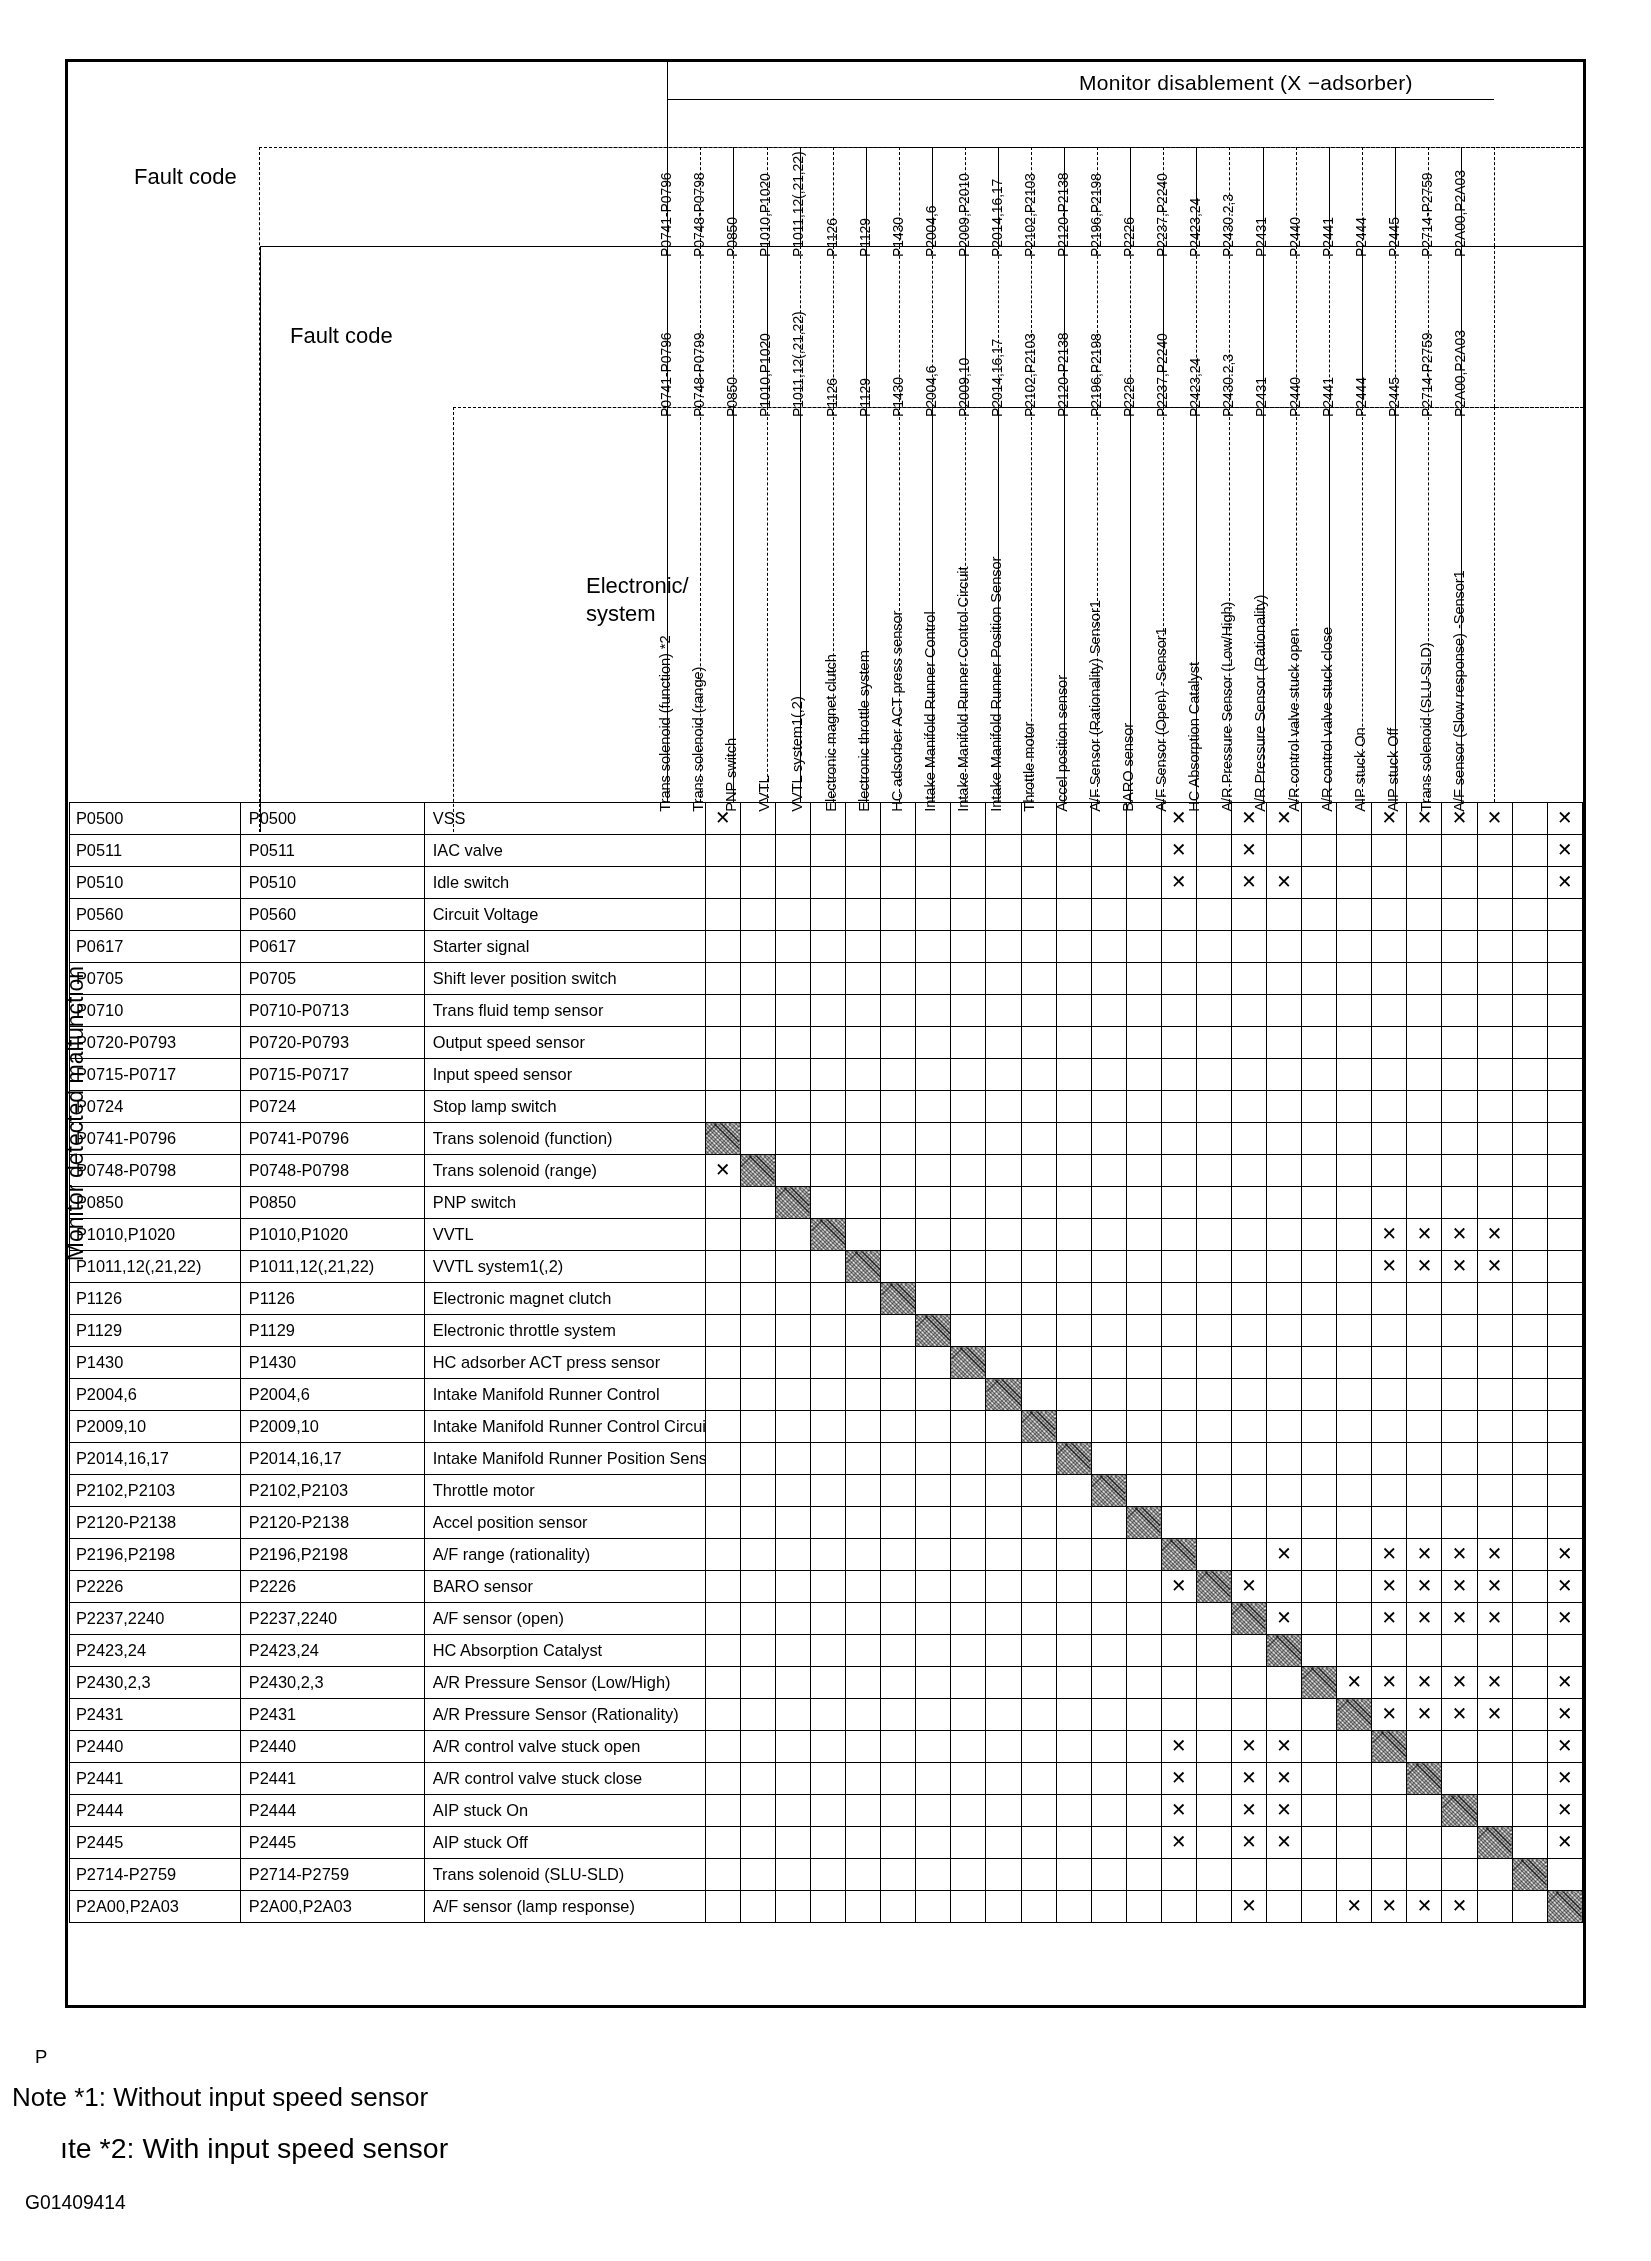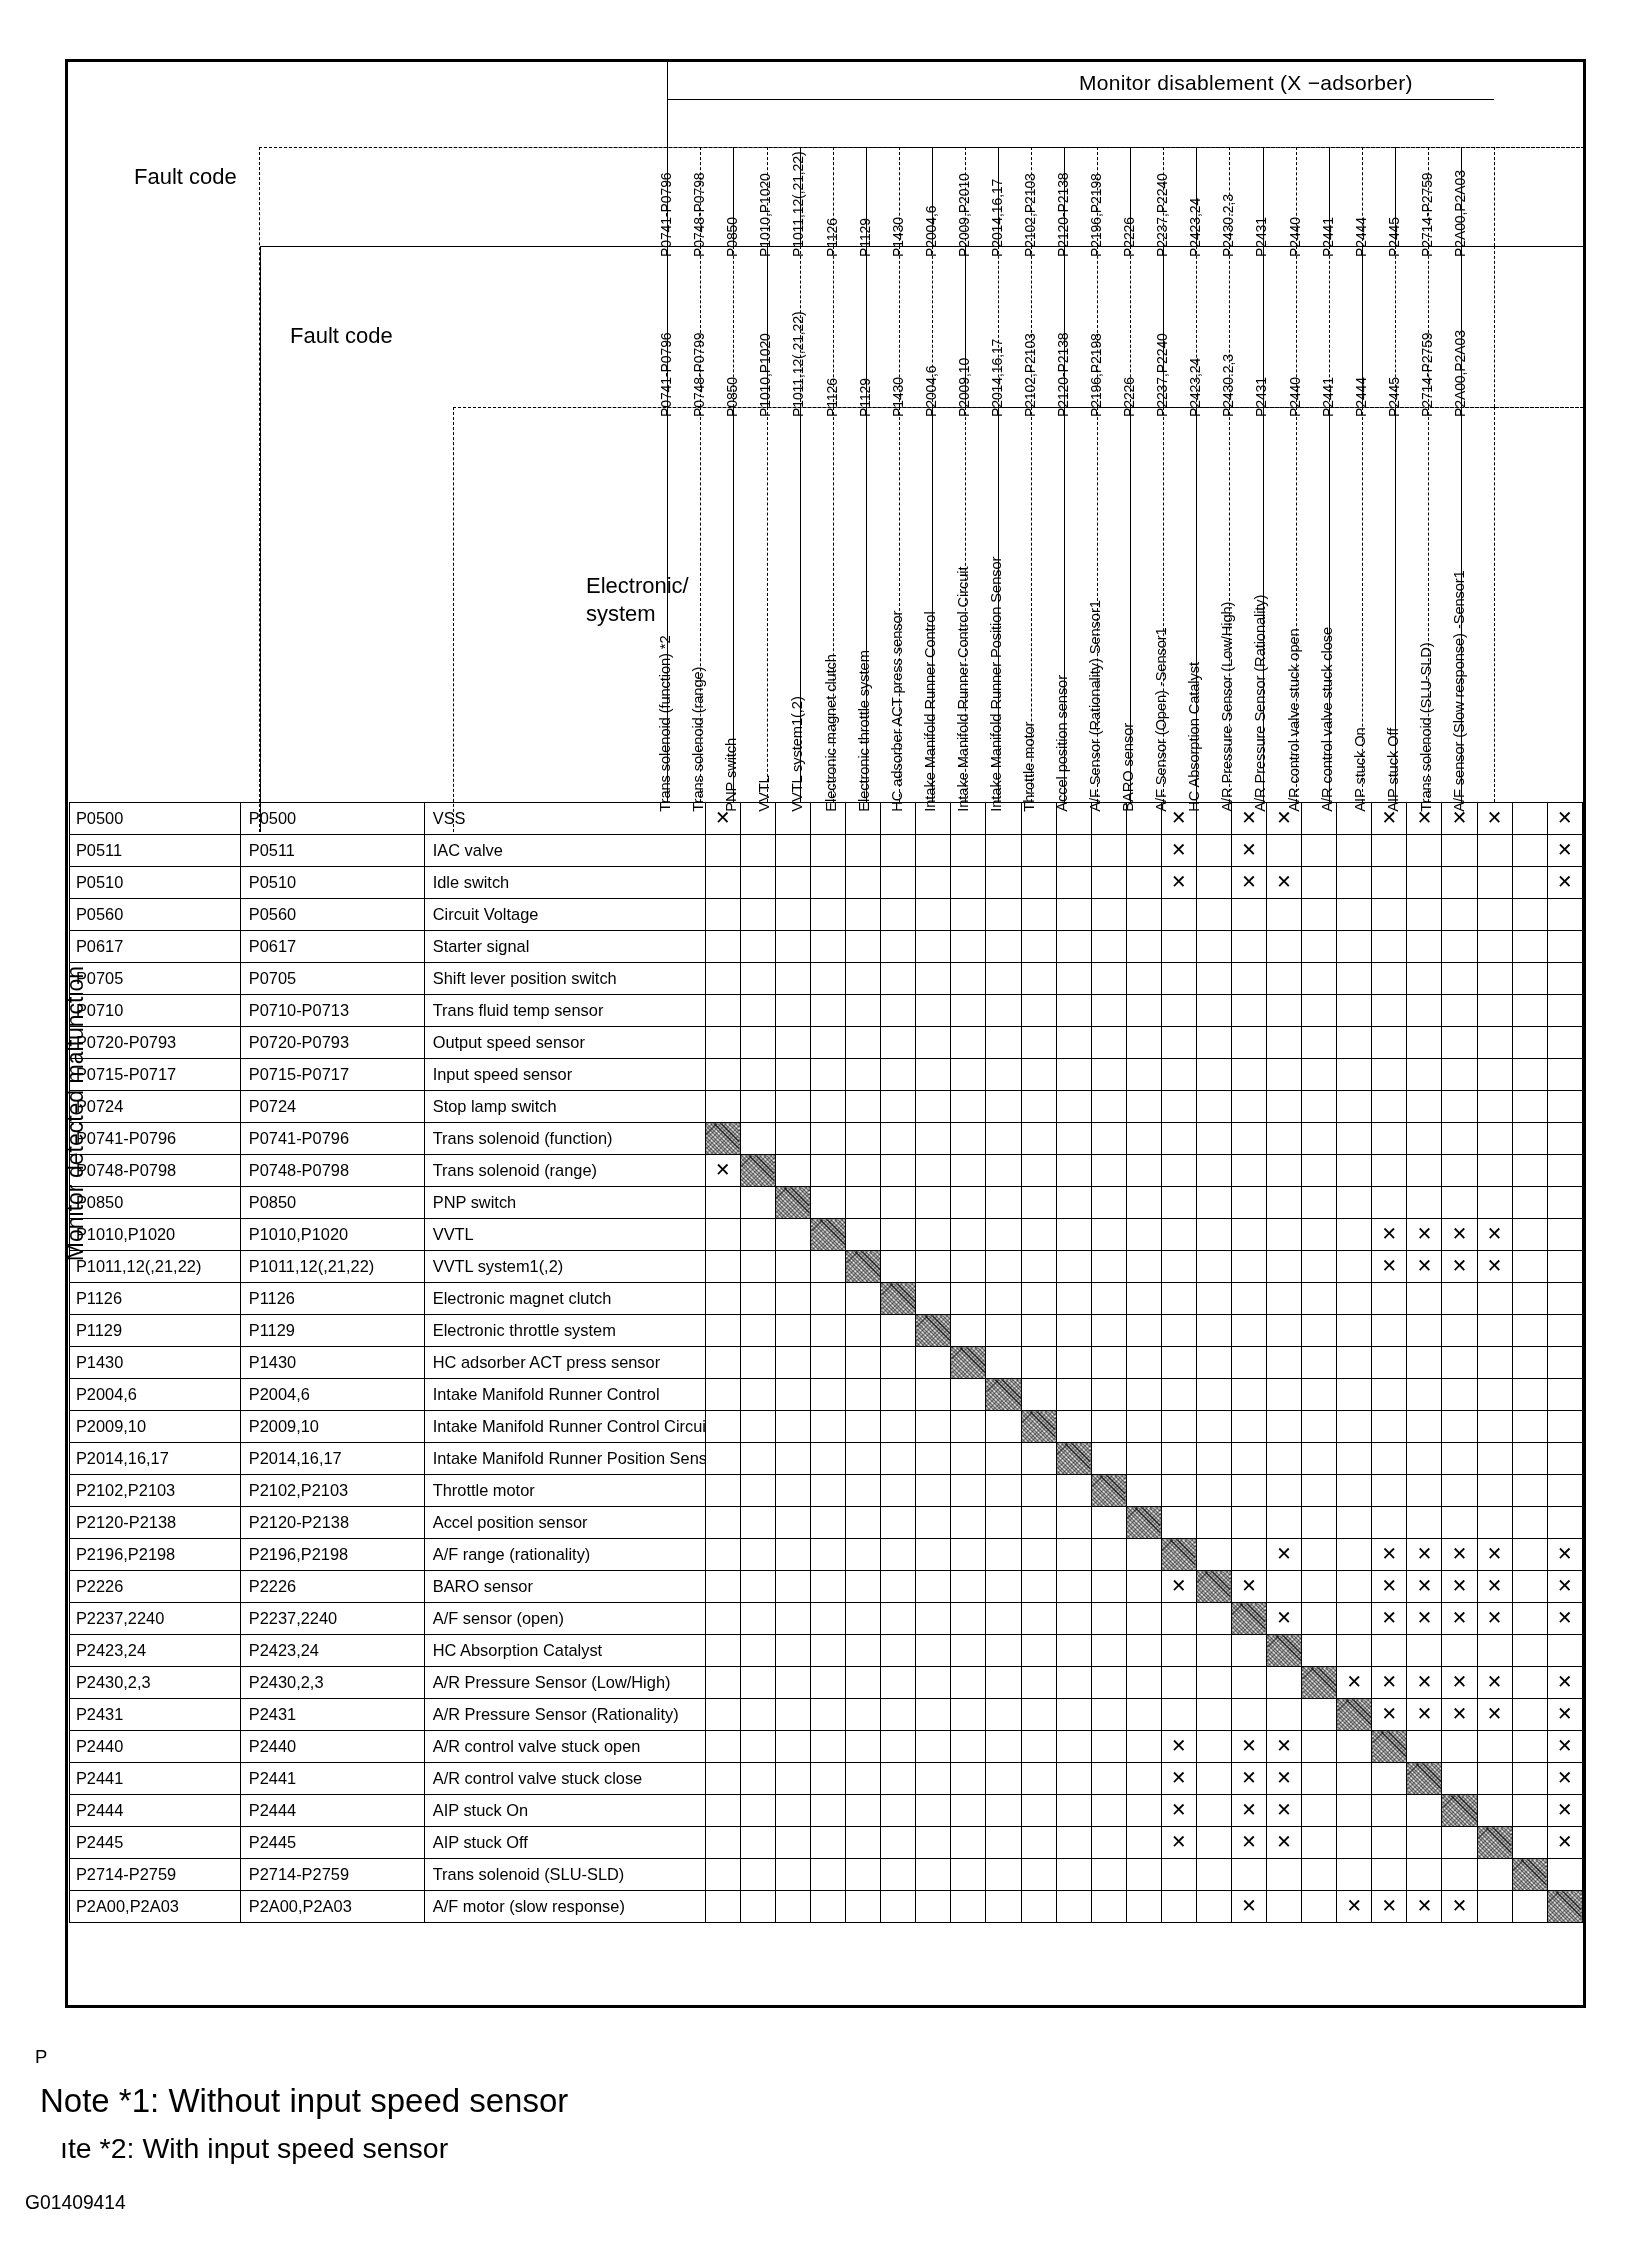--- a/index.html
+++ b/index.html
@@ -107,21 +107,21 @@
     white-space:nowrap;
     line-height:1;
     letter-spacing:-0.1px;
   }
   .vcell.small{font-size:14px;}
   .colsep{position:absolute;width:0;border-left:0.8px solid #000;}
   .colsep.dash{border-left:0.8px dashed #000;}
 
   
   .foot-p{position:absolute;left:35px;top:2046px;font-size:18.5px;}
-  .note1{position:absolute;left:40px;top:2082px;font-size:33px;white-space:nowrap;}
+  .note1{position:absolute;left:12px;top:2082px;font-size:26px;white-space:nowrap;}
   .note2{position:absolute;left:60px;top:2132px;font-size:28.5px;white-space:nowrap;}
   .docid{position:absolute;left:25px;top:2192px;font-size:19.3px;}
 </style>
 </head>
 <body>
 
 <div class="page">
 
   <div class="frame"></div>
 
@@ -1320,21 +1320,21 @@
             <td class="mx"></td>
             <td class="mx"></td>
             <td class="mx"></td>
             <td class="mx"></td>
             <td class="mx diag"></td>
             <td class="mx"></td>
           </tr>
           <tr>
             <td class="c-code1">P2A00,P2A03</td>
             <td class="c-code2">P2A00,P2A03</td>
-            <td class="c-comp">A/F motor (slow response)</td>
+            <td class="c-comp">A/F sensor (lamp response)</td>
             <td class="mx"></td>
             <td class="mx"></td>
             <td class="mx"></td>
             <td class="mx"></td>
             <td class="mx"></td>
             <td class="mx"></td>
             <td class="mx"></td>
             <td class="mx"></td>
             <td class="mx"></td>
             <td class="mx"></td>

